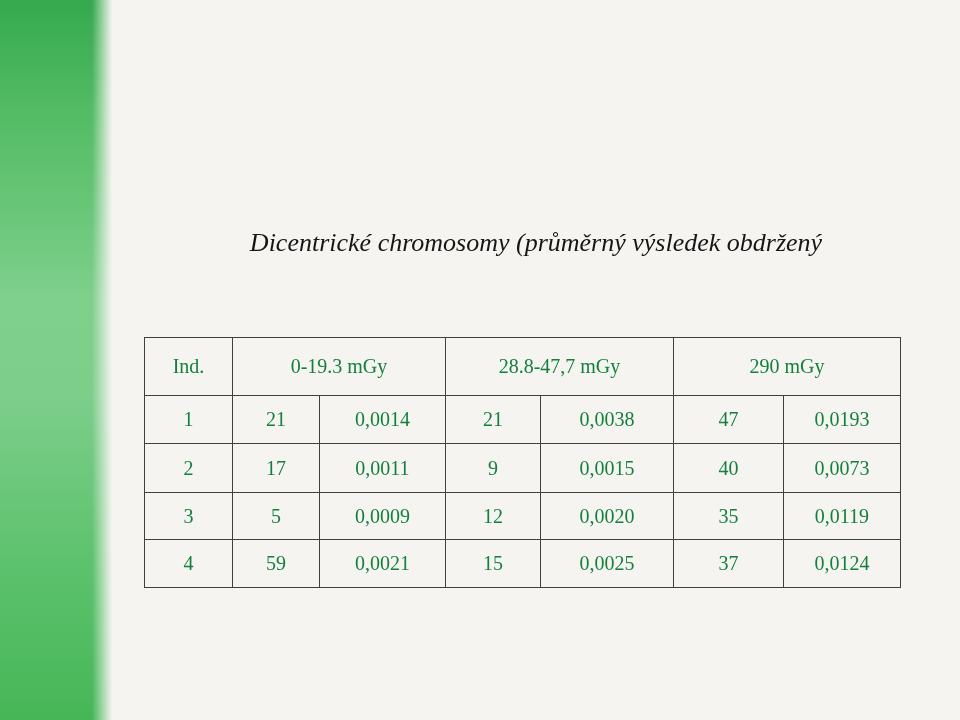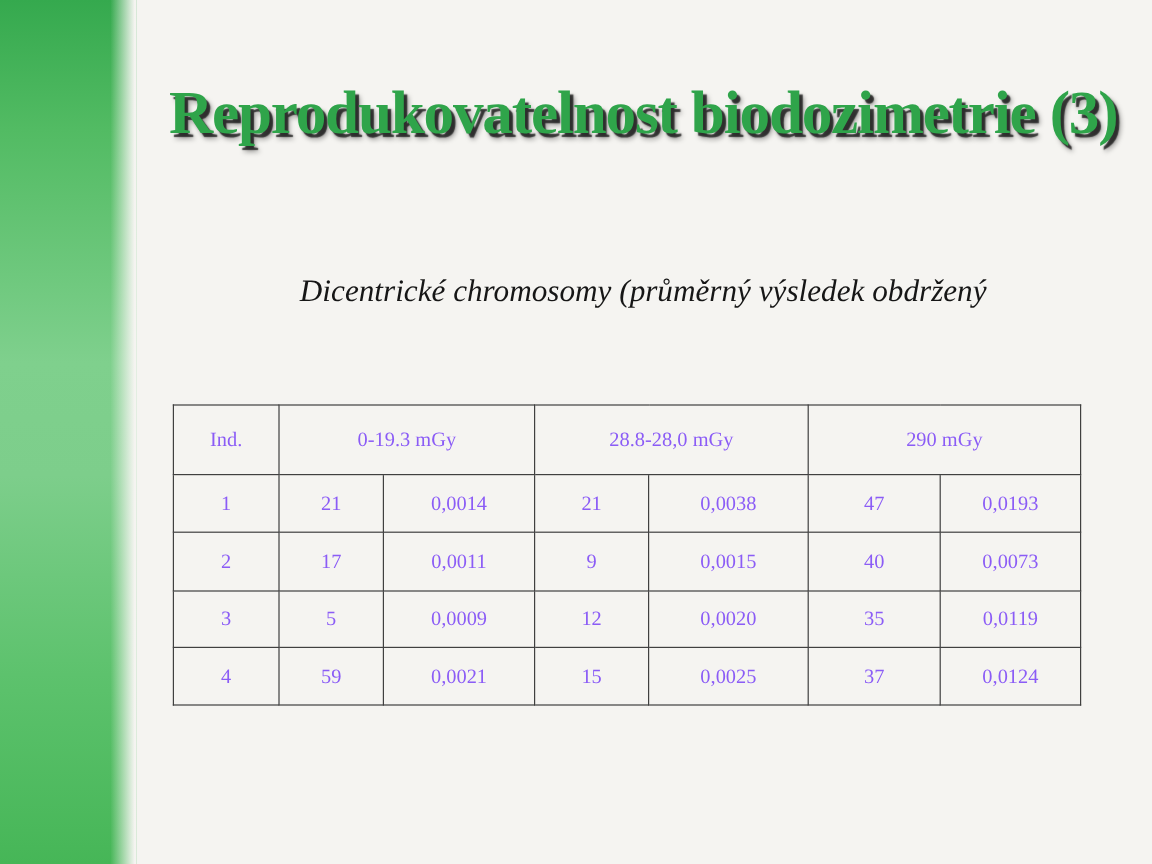--- a/index.html
+++ b/index.html
@@ -72,22 +72,22 @@
     color: #161616;
   }
 
   
   table.dose-table {
     position: absolute;
     left: 144px;
     top: 337px;
     border-collapse: collapse;
     table-layout: fixed;
-    font-size: 17px;
-    color: #8b5cf6;
+    font-size: 20px;
+    color: #15803d;
   }
   table.dose-table td {
     border: 1px solid #404040;
     text-align: center;
     vertical-align: middle;
     padding: 0;
     overflow: hidden;
   }
   col.c0 { width: 88px; }
   col.c1 { width: 87px; }
@@ -103,41 +103,40 @@
   tr.drow3 { height: 47px; }
   tr.drow4 { height: 48px; }
 </style>
 </head>
 <body>
 
 <div class="slide">
 
   <div class="green-bar"></div>
 
-  <div class="title">Reprodukovatelnost biodozimetrie (3)</div>
 
   <div class="subtitle">
     <div>Dicentrické chromosomy (průměrný výsledek obdržený</div>
   </div>
 
   <table class="dose-table">
     <colgroup>
       <col class="c0">
         <col class="c1">
         <col class="c2">
         <col class="c3">
       <col class="c4">
         <col class="c5">
         <col class="c6">
     </colgroup>
     <tbody>
       <tr class="hrow1">
         <td>Ind.</td>
         <td colspan="2">0-19.3 mGy</td>
-        <td colspan="2">28.8-28,0 mGy</td>
+        <td colspan="2">28.8-47,7 mGy</td>
         <td colspan="2">290 mGy</td>
       </tr>
       <tr class="drow1">
         <td>1</td>
         <td>21</td>
         <td>0,0014</td>
         <td>21</td>
         <td>0,0038</td>
         <td>47</td>
         <td>0,0193</td>

